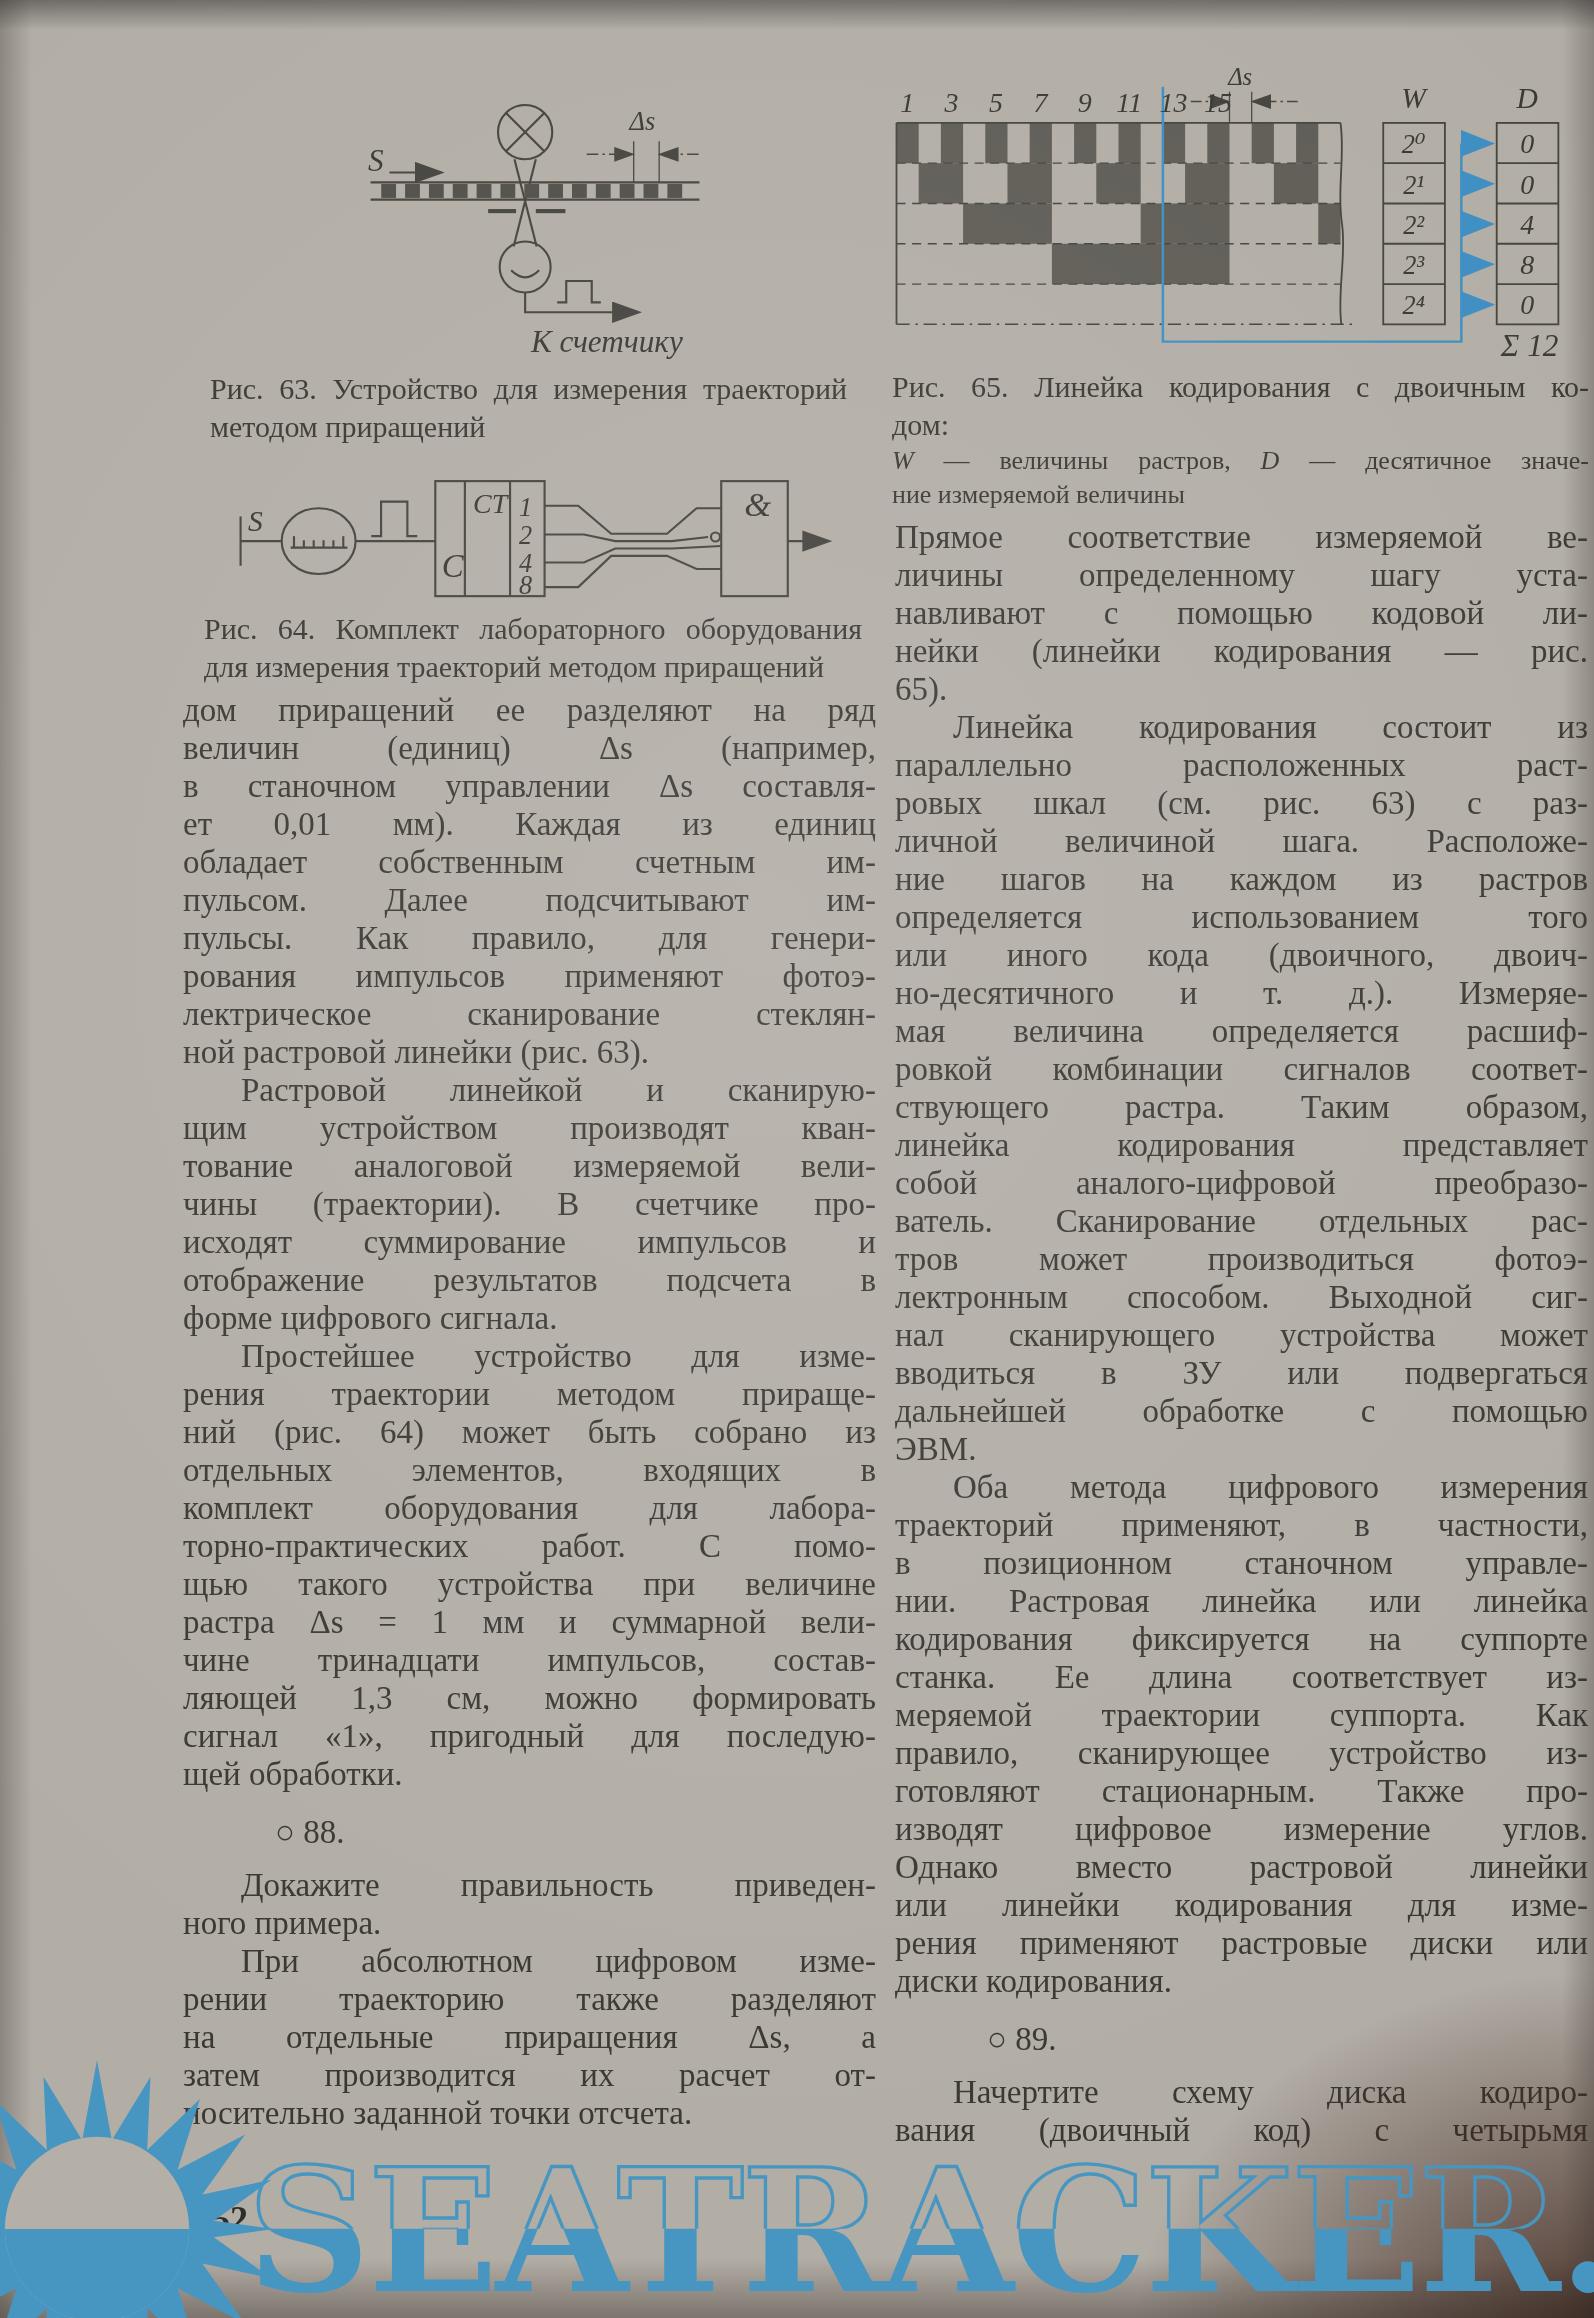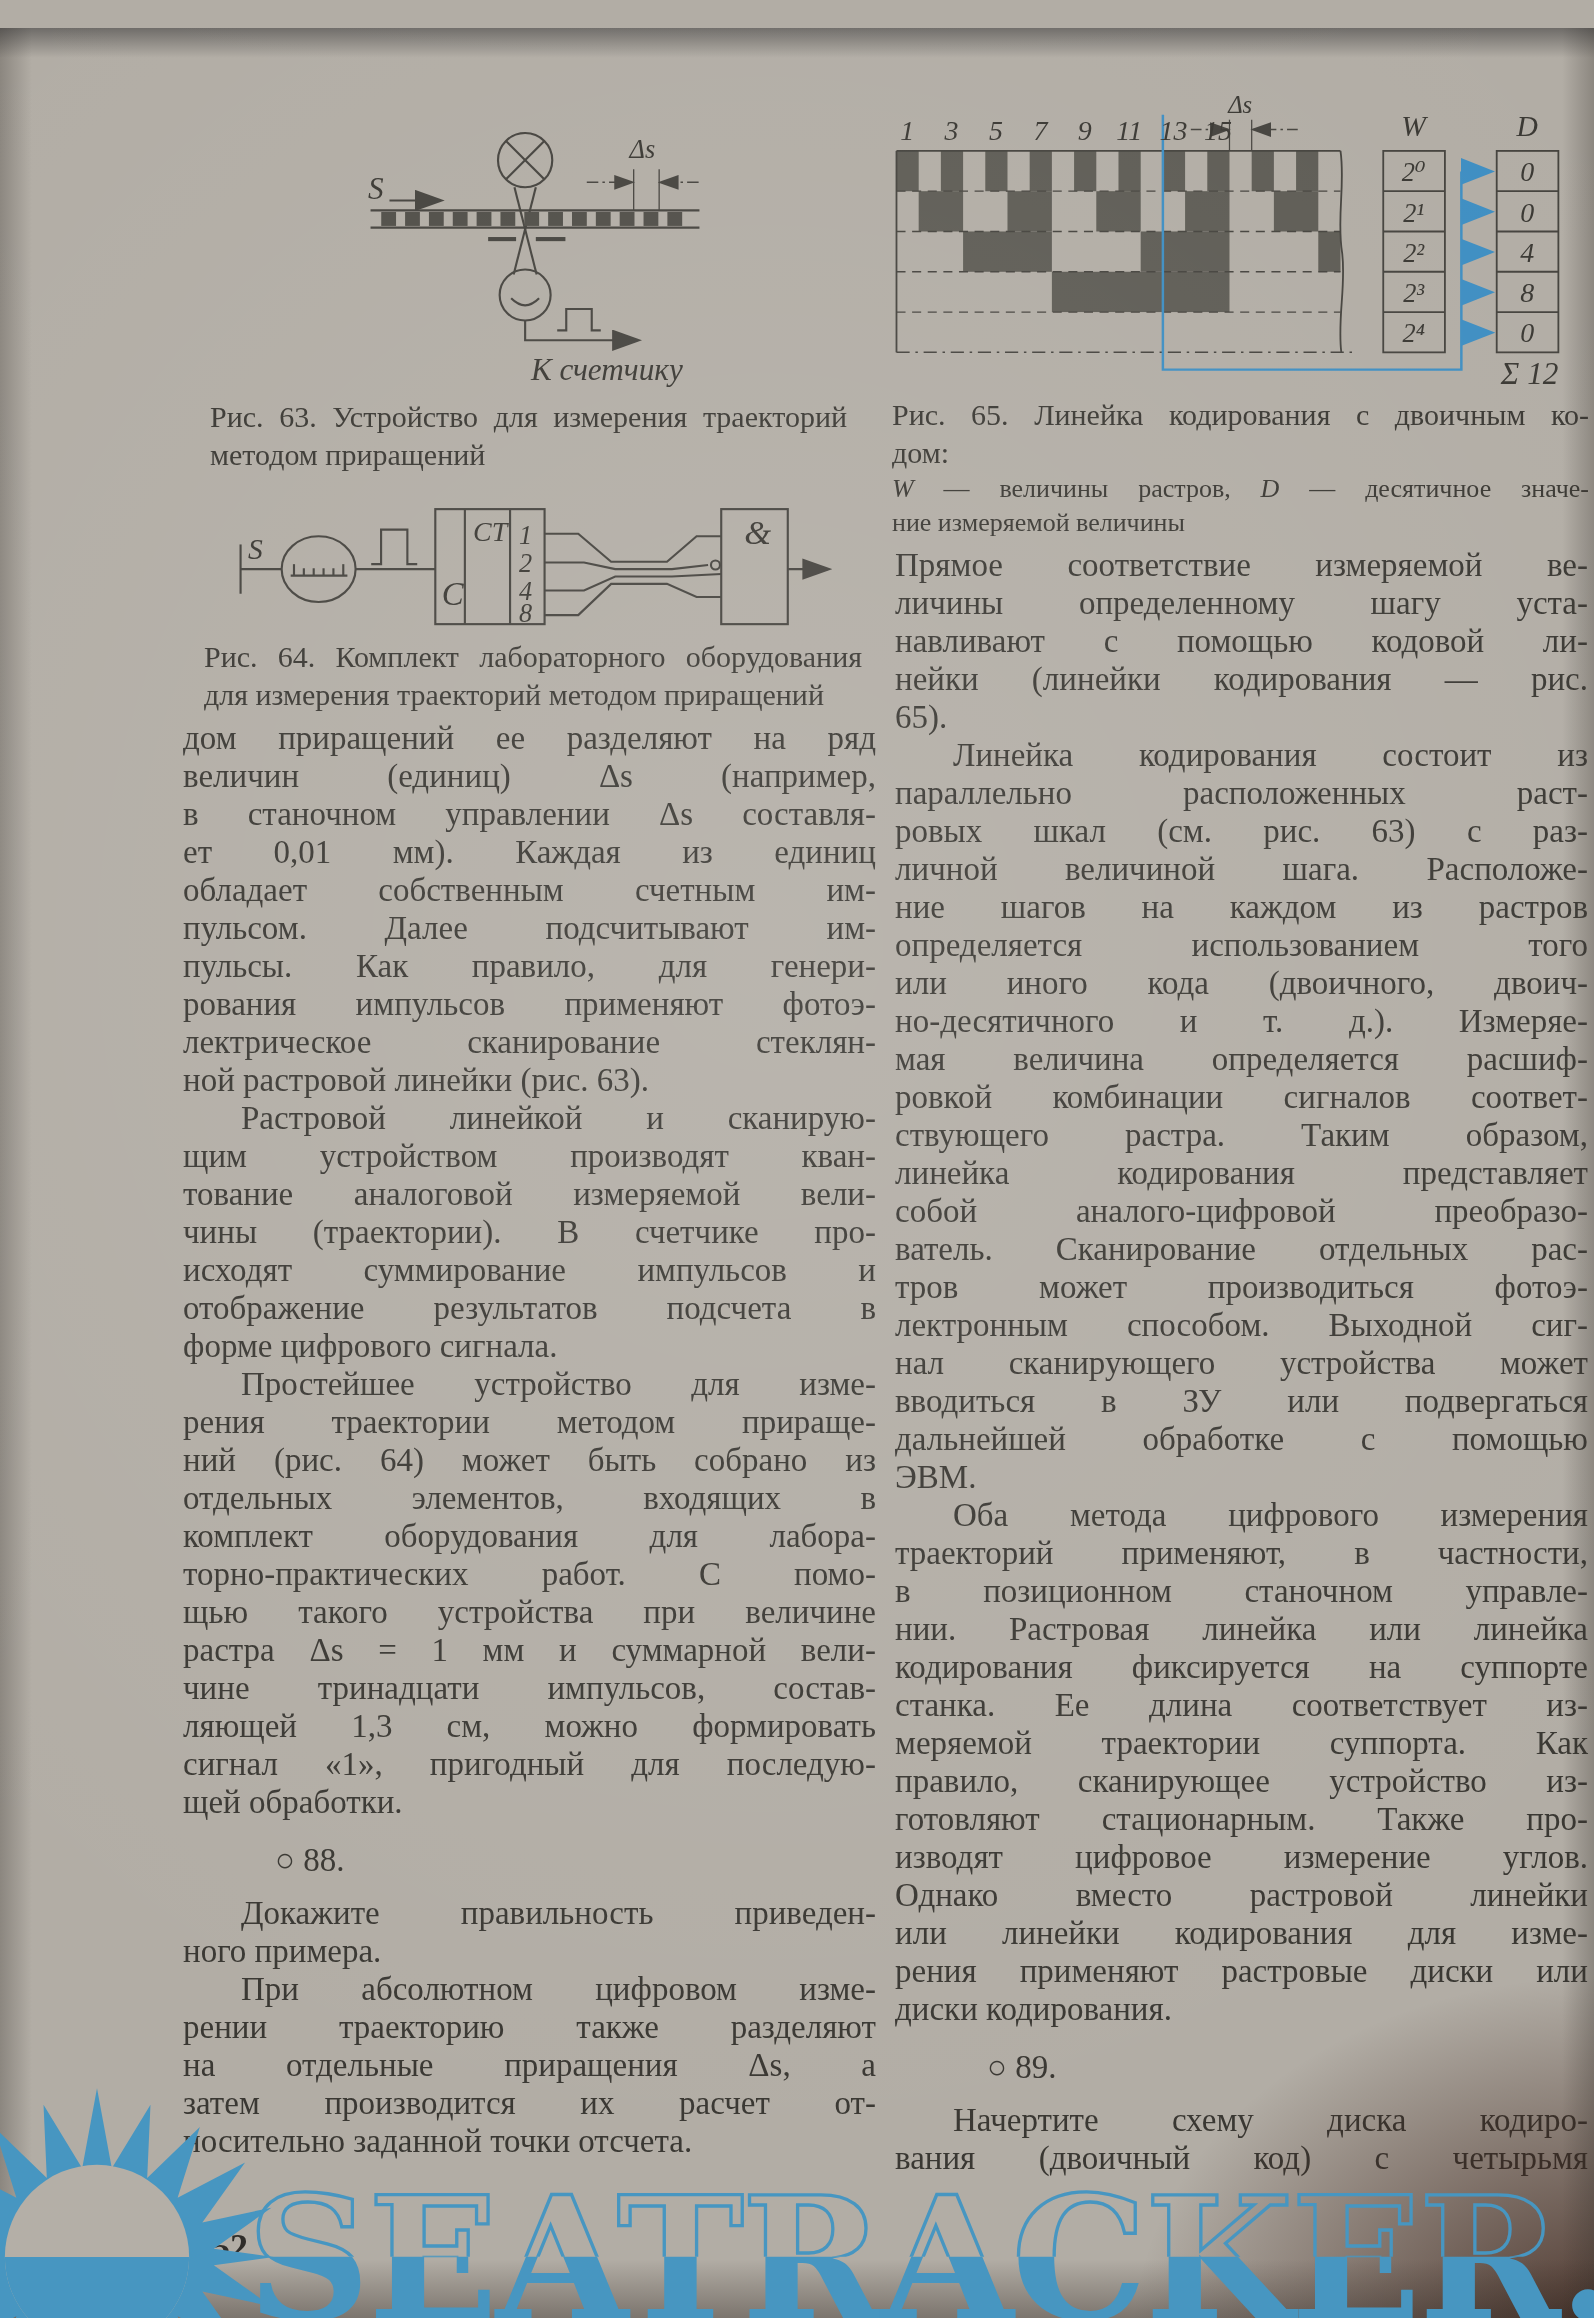--- a/index.html
+++ b/index.html
@@ -1,19 +1,19 @@
 <!DOCTYPE html>
 <html style="font-size:13px"><head>
 <meta charset="utf-8">
 <style>
   html,body{margin:0;padding:0;}
   body{width:1594px;height:2319px;position:relative;overflow:hidden;
        background:#b2ada5;
        font-family:"Liberation Serif","DejaVu Serif",serif;}
-  .page{position:absolute;inset:0;margin-top:28px;}
+  .page{position:absolute;inset:0;}
   
   .vignette{position:absolute;inset:0;pointer-events:none;z-index:40;
     background:
       radial-gradient(120% 90% at 48% 40%, rgba(255,255,255,0.10), rgba(0,0,0,0) 60%),
       radial-gradient(145% 125% at 50% 50%, rgba(0,0,0,0) 60%, rgba(47,42,38,0.34) 100%),
       linear-gradient(180deg, rgba(28,28,30,0.45) 0%, rgba(28,28,30,0) 1.3%),
       linear-gradient(0deg, rgba(40,30,24,0.40) 0%, rgba(40,30,24,0) 2.6%),
       linear-gradient(90deg, rgba(50,45,40,0.30) 0%, rgba(50,45,40,0) 2%),
       linear-gradient(270deg, rgba(50,45,40,0.30) 0%, rgba(50,45,40,0) 2%),
       radial-gradient(30% 16% at 101% 101%, rgba(56,30,21,0.85), rgba(56,30,21,0) 100%);}

